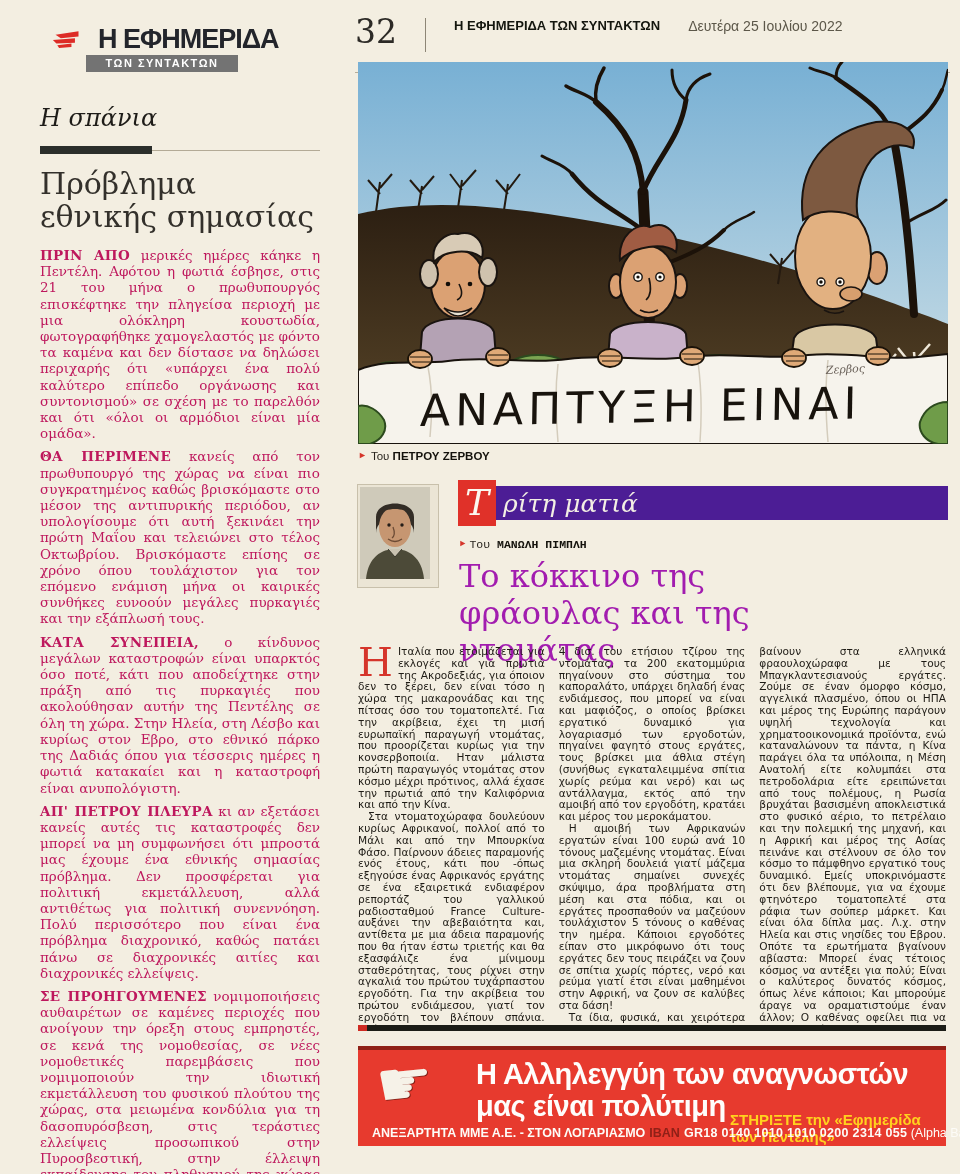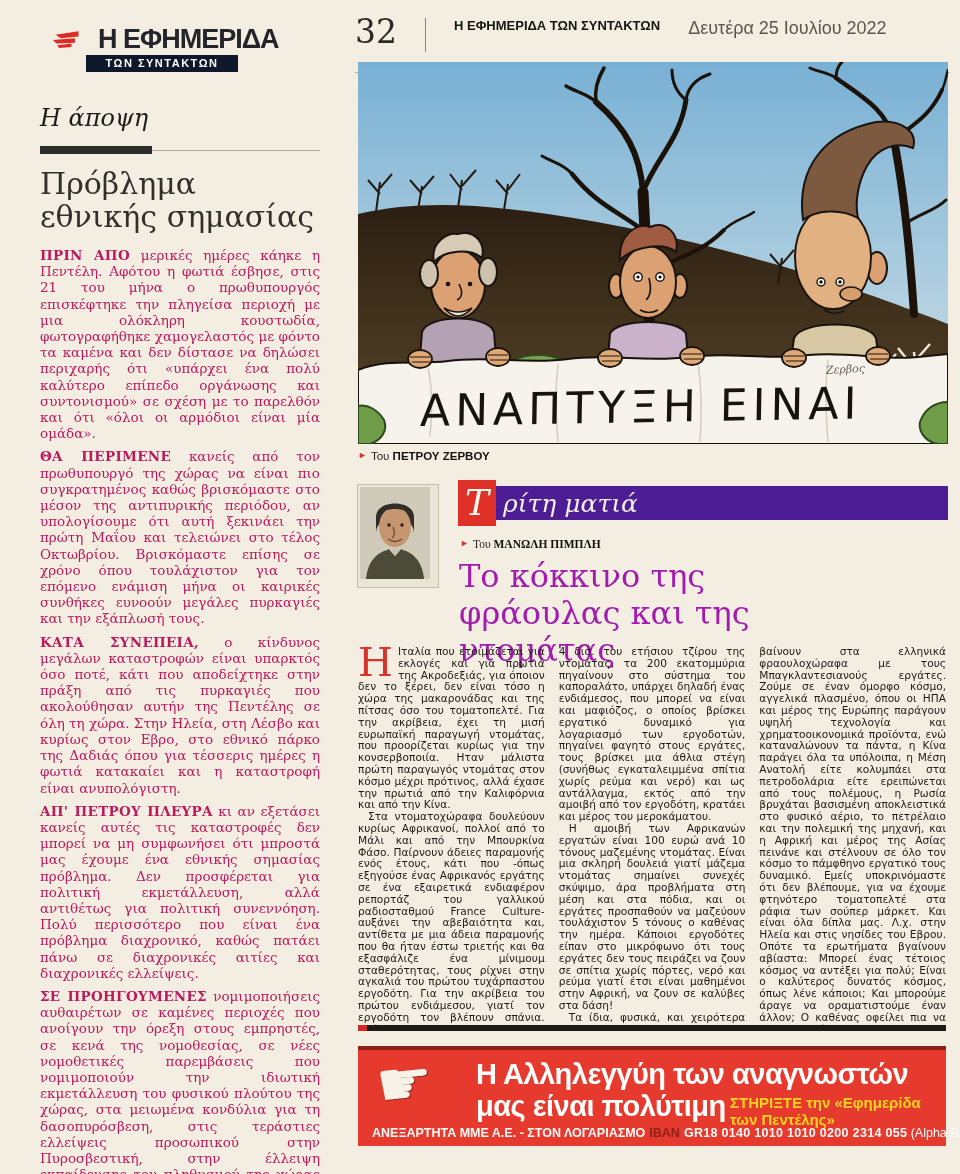--- a/index.html
+++ b/index.html
@@ -2,90 +2,90 @@
 <html><head>
 <meta charset="utf-8">
 <style>
   html,body{margin:0;padding:0;}
   body{width:960px;height:1174px;background:#f3eee1;font-family:"DejaVu Serif",serif;color:#241f18;position:relative;overflow:hidden;}
 
   
   #opinion{position:absolute;left:40px;top:24px;width:280px;}
   .logo-row{display:flex;align-items:center;gap:16px;margin-left:12px;}
   .logo-title{font-family:"Liberation Sans",sans-serif;font-weight:800;font-size:27px;letter-spacing:-1px;color:#23252b;}
-  .logo-bar{background:#0f172a;color:#fff;font-family:"Liberation Sans",sans-serif;font-weight:700;font-size:11px;letter-spacing:1.5px;width:152px;text-align:center;padding:2px 0 3px;margin-left:46px;}
+  .logo-bar{background:#737373;color:#fff;font-family:"Liberation Sans",sans-serif;font-weight:700;font-size:11px;letter-spacing:1.5px;width:152px;text-align:center;padding:2px 0 3px;margin-left:46px;}
   .op-section{font-style:italic;font-size:24px;color:#1e1c18;margin-top:32px;}
   .op-divider{display:flex;align-items:center;margin-top:14px;}
   .op-divider .thick{width:112px;height:8px;background:#2b2e2b;}
   .op-divider .thin{flex:1;height:1px;background:#b3a astray;}
   .op-divider .thin{flex:1;height:1px;background:#b3aa96;}
   .op-title{font-size:30px;line-height:1.1;color:#33302b;margin-top:13px;font-weight:500;}
   .op-body{margin-top:14px;}
   .op-body p{margin:0 0 7px 0;font-size:13.5px;line-height:16.2px;text-align:justify;color:#be185d;}
   .op-lead{font-weight:700;letter-spacing:0.3px;}
 
   
   #main{position:absolute;left:355px;top:18px;width:595px;}
   .pg-head{position:absolute;left:0;top:0;width:595px;display:flex;align-items:flex-start;gap:28px;border-bottom:1px solid #b6ad99;padding-bottom:20px;}
   .pg-num{font-size:33px;line-height:0.85;color:#2c2a26;}
   .pg-sep{width:1px;height:34px;background:#8d8676;}
   .pg-name{font-family:"Liberation Sans",sans-serif;font-weight:700;font-size:13px;color:#14160e;padding-bottom:2px;}
-  .pg-date{font-family:"Liberation Sans",sans-serif;font-size:18px;color:#5c5749;padding-bottom:2px;}
+  .pg-date{font-family:"Liberation Sans",sans-serif;font-size:14px;color:#5c5749;padding-bottom:2px;}
 
   .cartoon{position:absolute;left:3px;top:44px;width:590px;height:382px;background:#cfe2ea;}
   .credit{position:absolute;left:3px;top:432px;font-family:"Liberation Sans",sans-serif;font-size:11.5px;color:#2a261f;}
   .tri{color:#d5352b;font-size:9px;vertical-align:2px;margin-right:4px;}
   .credit b{color:#14120c;}
 
   .author-photo{position:absolute;left:2px;top:466px;width:76px;height:98px;background:#ebe5d5;border:1px solid #c8c0ab;padding:2px;}
   .author-photo svg{display:block;}
 
   .strip{position:absolute;left:103px;top:468px;width:490px;height:34px;display:flex;}
   .strip-initial{background:#e03129;color:#fbf8f0;width:38px;height:46px;margin-top:-6px;display:flex;align-items:center;justify-content:center;font-style:italic;font-size:36px;line-height:1;}
   .strip-bar{flex:1;background:#4c1d95;color:#f3efe4;font-style:italic;font-size:25px;display:flex;align-items:center;padding-left:7px;}
 
-  .byline{position:absolute;left:105px;top:520px;font-family:Liberation Serif, serif;font-size:11.5px;color:#2a261f;}
+  .byline{position:absolute;left:105px;top:520px;font-family:Liberation Mono, monospace;font-size:11.5px;color:#2a261f;}
   .byline b{color:#14120c;}
 
   .art-title{position:absolute;left:104px;top:540px;width:405px;font-size:32px;line-height:1.16;color:#a21caf;font-weight:500;}
 
   .cols{position:absolute;left:3px;top:628px;width:588px;height:380px;display:flex;gap:14px;overflow:hidden;}
   .col{flex:1;font-family:"DejaVu Sans",sans-serif;font-size:10.6px;line-height:11.8px;text-align:justify;color:#1e1b15;}
   .col p{margin:0;}
   .col p.ind{text-indent:10px;}
   .dropcap{float:left;color:#d5352b;font-family:"DejaVu Serif",serif;font-size:40px;line-height:33px;padding-right:5px;}
 
   .rule{position:absolute;left:3px;top:1007px;width:588px;height:6px;background:#1b1c16;}
   .rule-red{position:absolute;left:0;top:0;width:9px;height:6px;background:#cf2b22;}
 
   .ad{position:absolute;left:3px;top:1028px;width:588px;height:96px;background:#e73a2e;border-top:4px solid #8f2017;}
   .ad-hand{position:absolute;left:18px;top:-4px;font-size:64px;color:#f6f2e8;transform:rotate(-6deg);font-family:"DejaVu Sans",sans-serif;text-shadow:1px 1px 0 #7e1d14;}
   .ad-l1{position:absolute;left:118px;top:8px;font-family:"Liberation Sans",sans-serif;font-weight:700;font-size:29px;color:#fefdfb;letter-spacing:-0.5px;}
   .ad-l2{position:absolute;left:118px;top:40px;font-family:"Liberation Sans",sans-serif;font-weight:700;font-size:29px;color:#fefdfb;letter-spacing:-0.5px;}
-  .ad-support{position:absolute;left:372px;top:44px;font-family:"Liberation Sans",sans-serif;font-weight:700;font-size:15px;line-height:1.15;color:#ffd21e;}
+  .ad-support{position:absolute;left:372px;top:61px;font-family:"Liberation Sans",sans-serif;font-weight:700;font-size:15px;line-height:1.15;color:#ffd21e;}
   .ad-bottom{position:absolute;left:14px;top:76px;font-family:"Liberation Sans",sans-serif;font-size:12.5px;color:#fdfcf8;white-space:nowrap;}
   .ad-bottom .iban-label{color:#8f2017;font-weight:700;margin:0 4px;}
   .ad-bottom .iban-num{font-weight:700;letter-spacing:0.3px;}
   .ad-bottom .prefix{font-weight:600;}
 </style>
 </head>
 <body>
 
 <div id="opinion">
   <div class="logo-row">
     <svg width="30" height="22" viewBox="0 0 34 22">
       <path d="M4 5 L30 1 L30 7 L10 9 Z" fill="#dd2b26"></path>
       <path d="M1 11 L26 9 L26 14 L5 15 Z" fill="#dd2b26"></path>
       <path d="M6 17 L22 15 L22 19 L8 20 Z" fill="#dd2b26"></path>
     </svg>
     <span class="logo-title">Η ΕΦΗΜΕΡΙΔΑ</span>
   </div>
   <div class="logo-bar">ΤΩΝ ΣΥΝΤΑΚΤΩΝ</div>
 
-  <div class="op-section">Η άποψη</div>
+  <div class="op-section">Η σπάνια</div>
   <div class="op-divider">
     <span class="thick"></span>
       <span class="thin"></span>
   </div>
   <div class="op-title">Πρόβλημα εθνικής σημασίας</div>
 
   <div class="op-body">
     <p><span class="op-lead">ΠΡΙΝ ΑΠΟ</span> <span>μερικές ημέρες κάηκε η Πεντέλη. Αφότου η φωτιά έσβησε, στις 21 του μήνα ο πρωθυπουργός επισκέφτηκε την πληγείσα περιοχή με μια ολόκληρη κουστωδία, φωτογραφήθηκε χαμογελαστός με φόντο τα καμένα και δεν δίστασε να δηλώσει περιχαρής ότι «υπάρχει ένα πολύ καλύτερο επίπεδο οργάνωσης και συντονισμού» σε σχέση με το παρελθόν και ότι «όλοι οι αρμόδιοι είναι μία ομάδα».</span></p>
     <p><span class="op-lead">ΘΑ ΠΕΡΙΜΕΝΕ</span> <span>κανείς από τον πρωθυπουργό της χώρας να είναι πιο συγκρατημένος καθώς βρισκόμαστε στο μέσον της αντιπυρικής περιόδου, αν υπολογίσουμε ότι αυτή ξεκινάει την πρώτη Μαΐου και τελειώνει στο τέλος Οκτωβρίου. Βρισκόμαστε επίσης σε χρόνο όπου τουλάχιστον για τον επόμενο ενάμιση μήνα οι καιρικές συνθήκες ευνοούν μεγάλες πυρκαγιές και την εξάπλωσή τους.</span></p>
     <p><span class="op-lead">ΚΑΤΑ ΣΥΝΕΠΕΙΑ,</span> <span>ο κίνδυνος μεγάλων καταστροφών είναι υπαρκτός όσο ποτέ, κάτι που αποδείχτηκε στην πράξη από τις πυρκαγιές που ακολούθησαν αυτήν της Πεντέλης σε όλη τη χώρα. Στην Ηλεία, στη Λέσβο και κυρίως στον Εβρο, στο εθνικό πάρκο της Δαδιάς όπου για τέσσερις ημέρες η φωτιά κατακαίει και η καταστροφή είναι ανυπολόγιστη.</span></p>

